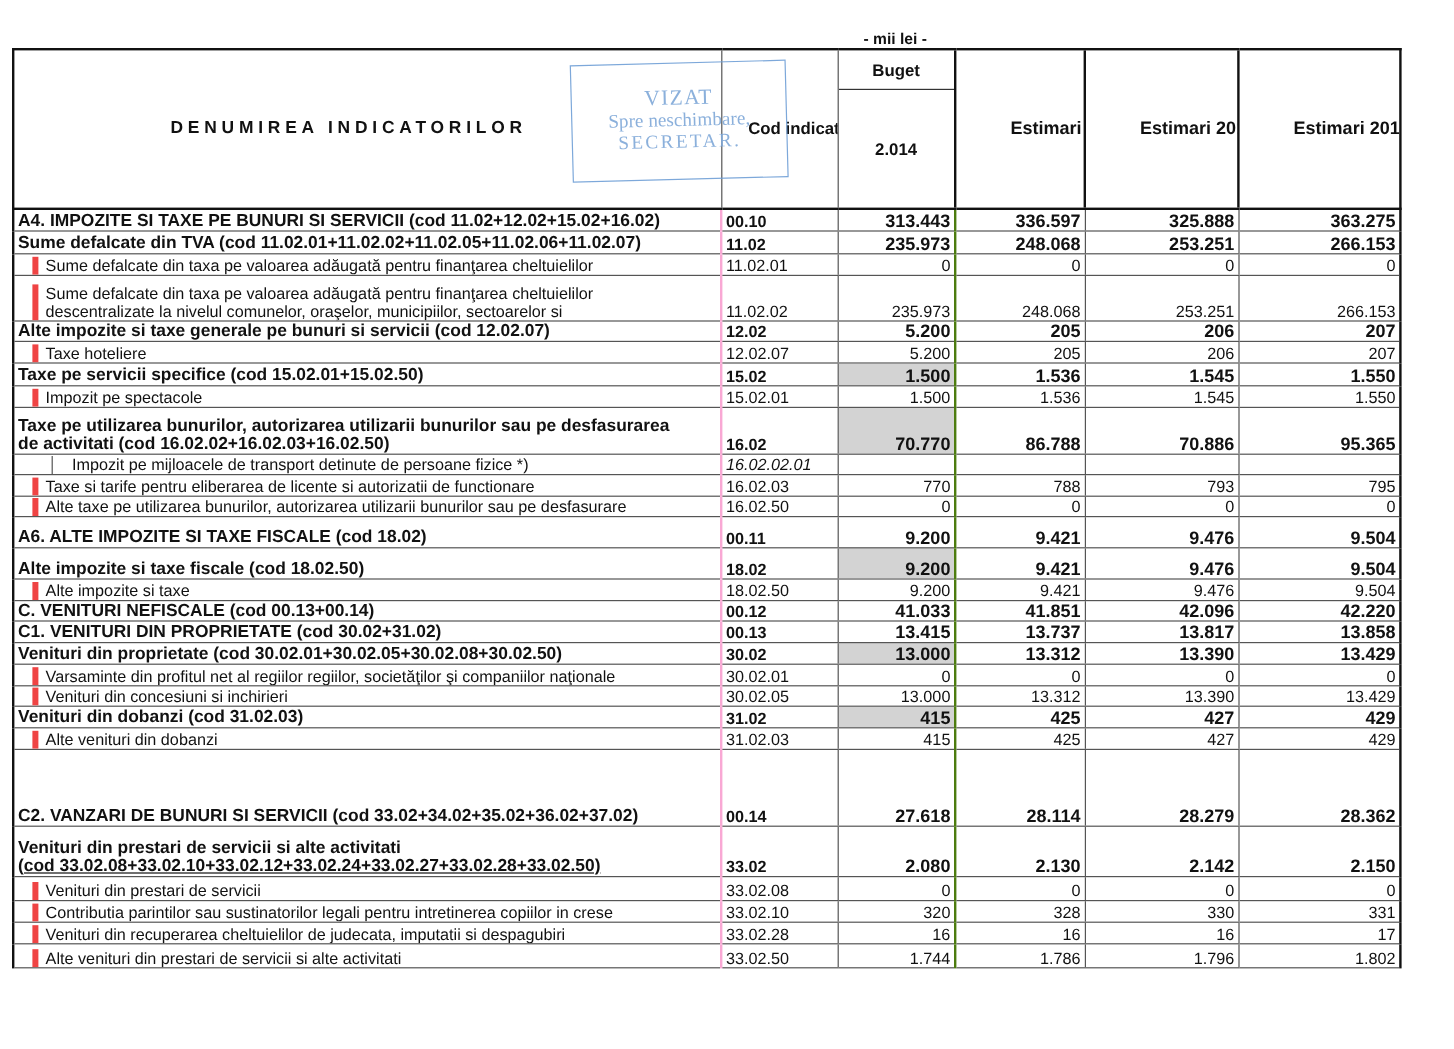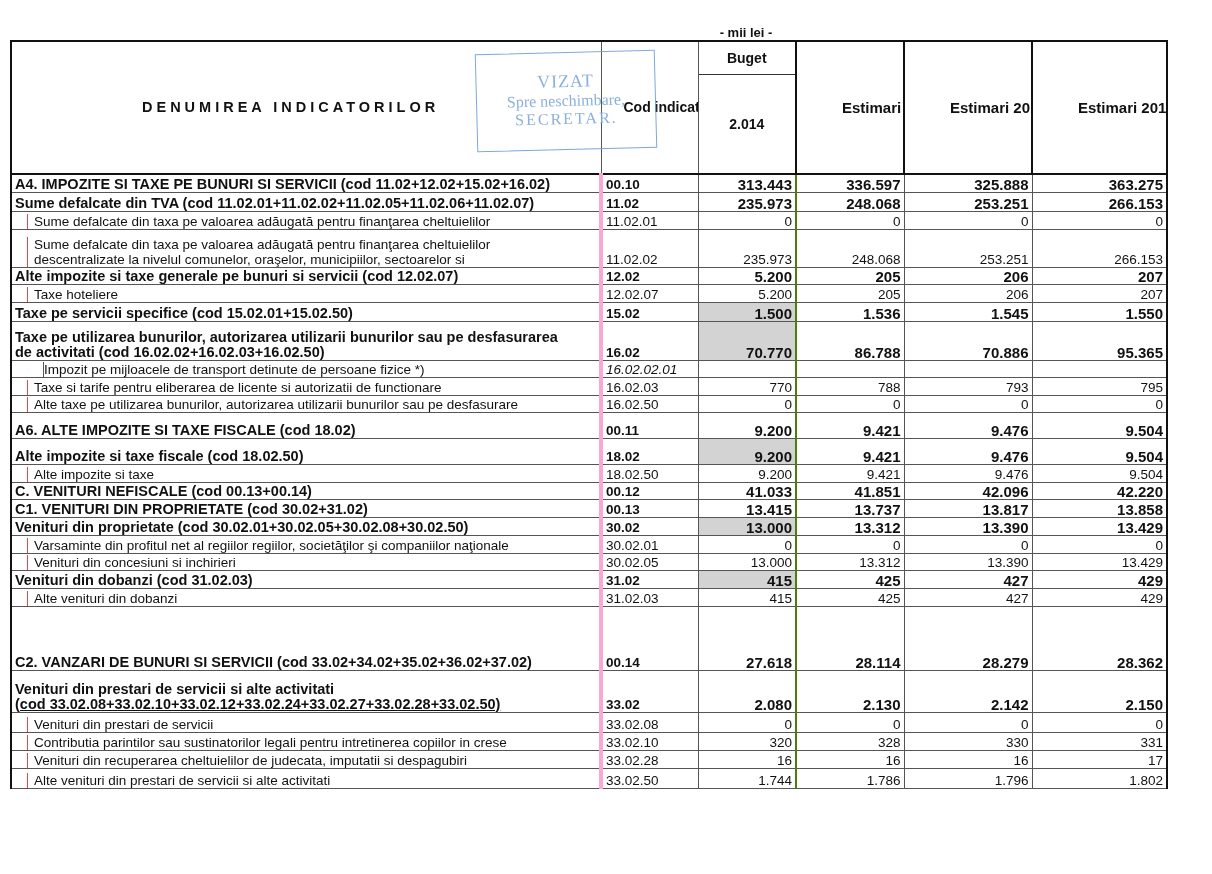--- a/index.html
+++ b/index.html
@@ -10,30 +10,30 @@
   table.grid { position:absolute; left:10px; top:40px; border-collapse:collapse;
                table-layout:fixed; width:1156px; }
   table.grid td { padding:0 3px; font-size:13.5px; line-height:15px; vertical-align:bottom;
                   border-bottom:1px solid #555; overflow:hidden; white-space:nowrap; }
   col.c-desc { width:590px; }
   col.c-cod { width:97px; }
   col.c-b { width:98px; }
   col.c-e15 { width:108px; }
   col.c-e16 { width:128px; }
   col.c-e17 { width:135px; }
-  td.cod { border-left:4px solid #f9a8d4; font-size:11px; }
+  td.cod { border-left:2px solid #f9a8d4; font-size:11px; }
   td.num { border-left:1px solid #555; text-align:right; font-size:14px; }
   td.num.e15 { border-left:2px solid #4d7c0f; }
   tr.bold td { font-weight:bold; }
   tr.bold td.desc { font-size:14.5px; }
   tr.bold td.num { font-size:15px; }
   td.desc { border-left:2px solid #111; }
   td.last { border-right:2px solid #111; }
-  td.desc .indent { display:inline-block; border-left:1px solid #ef4444; padding-left:6px; margin-left:12px; height:100%; }
-  td.desc .indent2 { display:inline-block; border-left:1px solid #555; padding-left:0; margin-left:28px; }
+  td.desc .indent { display:inline-block; border-left:5px solid #ef4444; padding-left:6px; margin-left:12px; height:100%; }
+  td.desc .indent2 { display:inline-block; border-left:1px solid #555; padding-left:16px; margin-left:28px; }
   td.shade { background:#d3d3d3; }
   .italic { font-style:italic; }
   
   tr.head td { height:131px; border-top:2px solid #111; border-bottom:2px solid #111; vertical-align:middle; text-align:center; font-weight:bold; font-size:14px; }
   tr.head td.hdesc { letter-spacing:4px; font-size:14.5px; text-align:left; padding-left:130px; border-left:2px solid #111; }
   tr.head td.hcod { font-size:14px; text-align:left; padding-left:22px; border-left:1px solid #555; }
   tr.head td.hbuget { padding:0; border-left:1px solid #555; }
   tr.head td.hbuget .bt { height:32px; line-height:32px; border-bottom:1px solid #333; }
   tr.head td.hbuget .by { height:98px; line-height:98px; }
   tr.head td.he { border-left:2px solid #111; font-size:15px;padding-left:45px; }
@@ -126,20 +126,28 @@
         <td class="num e17 last">207</td>
       </tr>
       <tr class="bold" style="height: 19px;">
         <td class="desc"><span>Taxe pe servicii specifice  (cod 15.02.01+15.02.50)</span></td>
         <td class="cod">15.02</td>
         <td class="num b shade">1.500</td>
         <td class="num e15">1.536</td>
         <td class="num e16">1.545</td>
         <td class="num e17 last">1.550</td>
       </tr>
+      <tr style="height: 18px;">
+        <td class="desc"><span class="indent"><span>Impozit pe spectacole</span></span></td>
+        <td class="cod">15.02.01</td>
+        <td class="num b">1.500</td>
+        <td class="num e15">1.536</td>
+        <td class="num e16">1.545</td>
+        <td class="num e17 last">1.550</td>
+      </tr>
       <tr class="bold" style="height: 39px;">
         <td class="desc">
           <div>
             <span style="display: block;">Taxe pe utilizarea bunurilor, autorizarea utilizarii bunurilor sau pe desfasurarea</span>
             <span style="display: block;">de activitati   (cod 16.02.02+16.02.03+16.02.50)</span>
           </div>
         </td>
         <td class="cod">16.02</td>
         <td class="num b shade">70.770</td>
         <td class="num e15">86.788</td>

